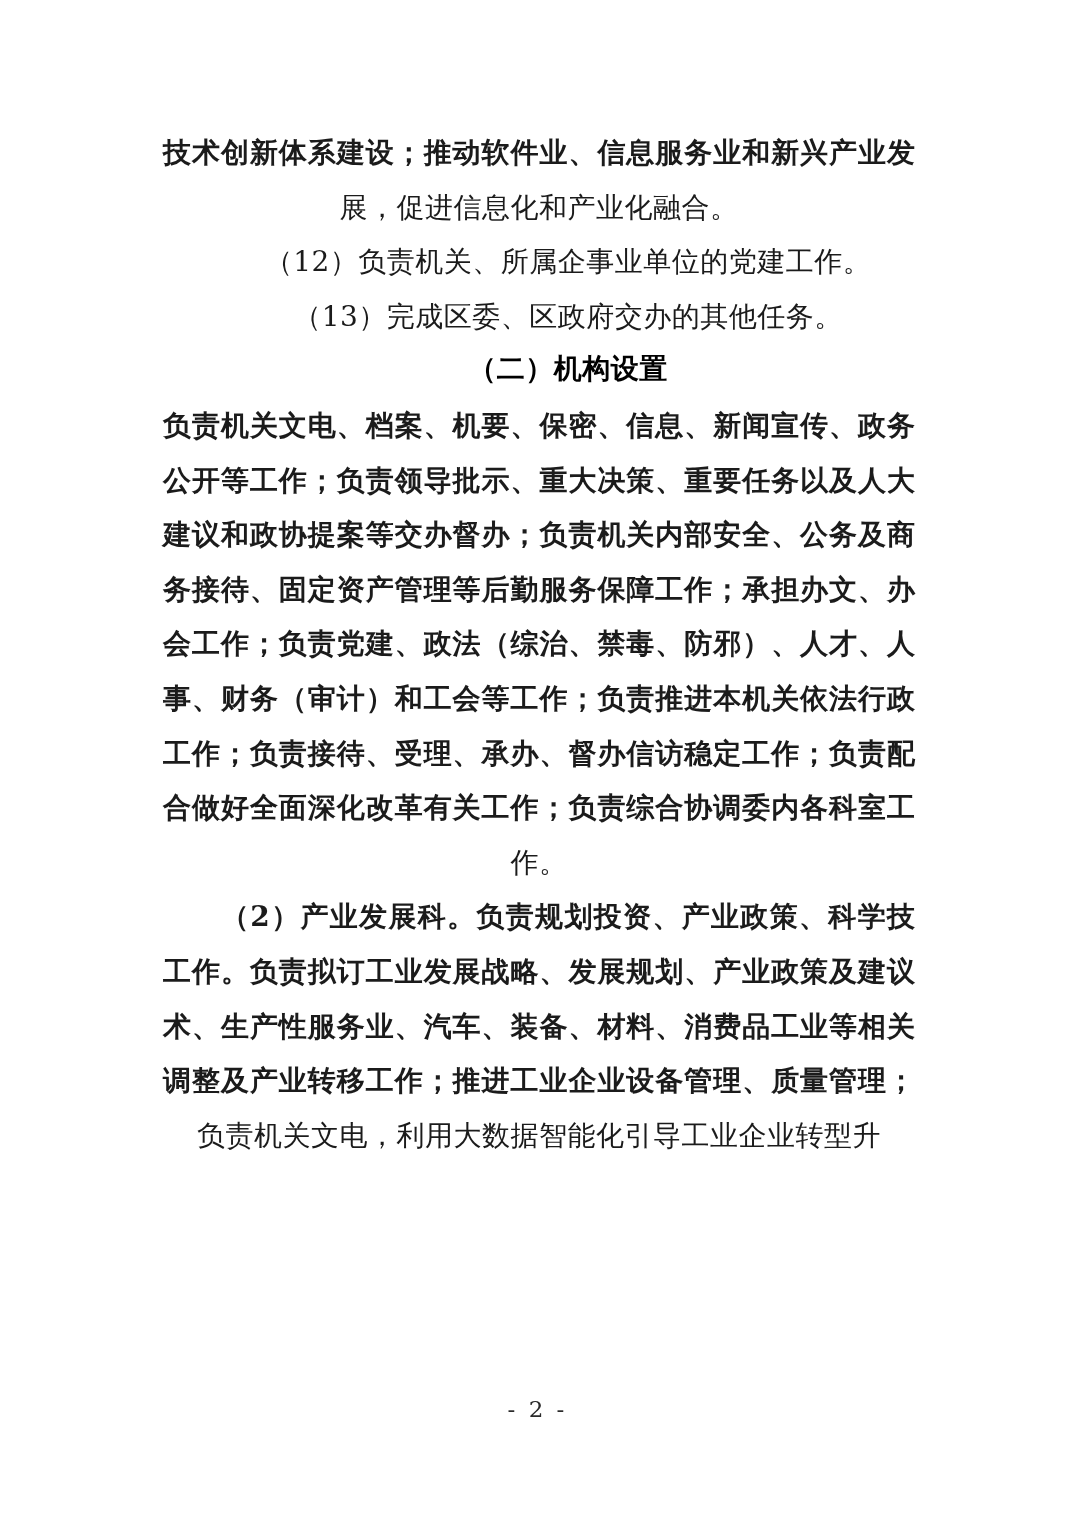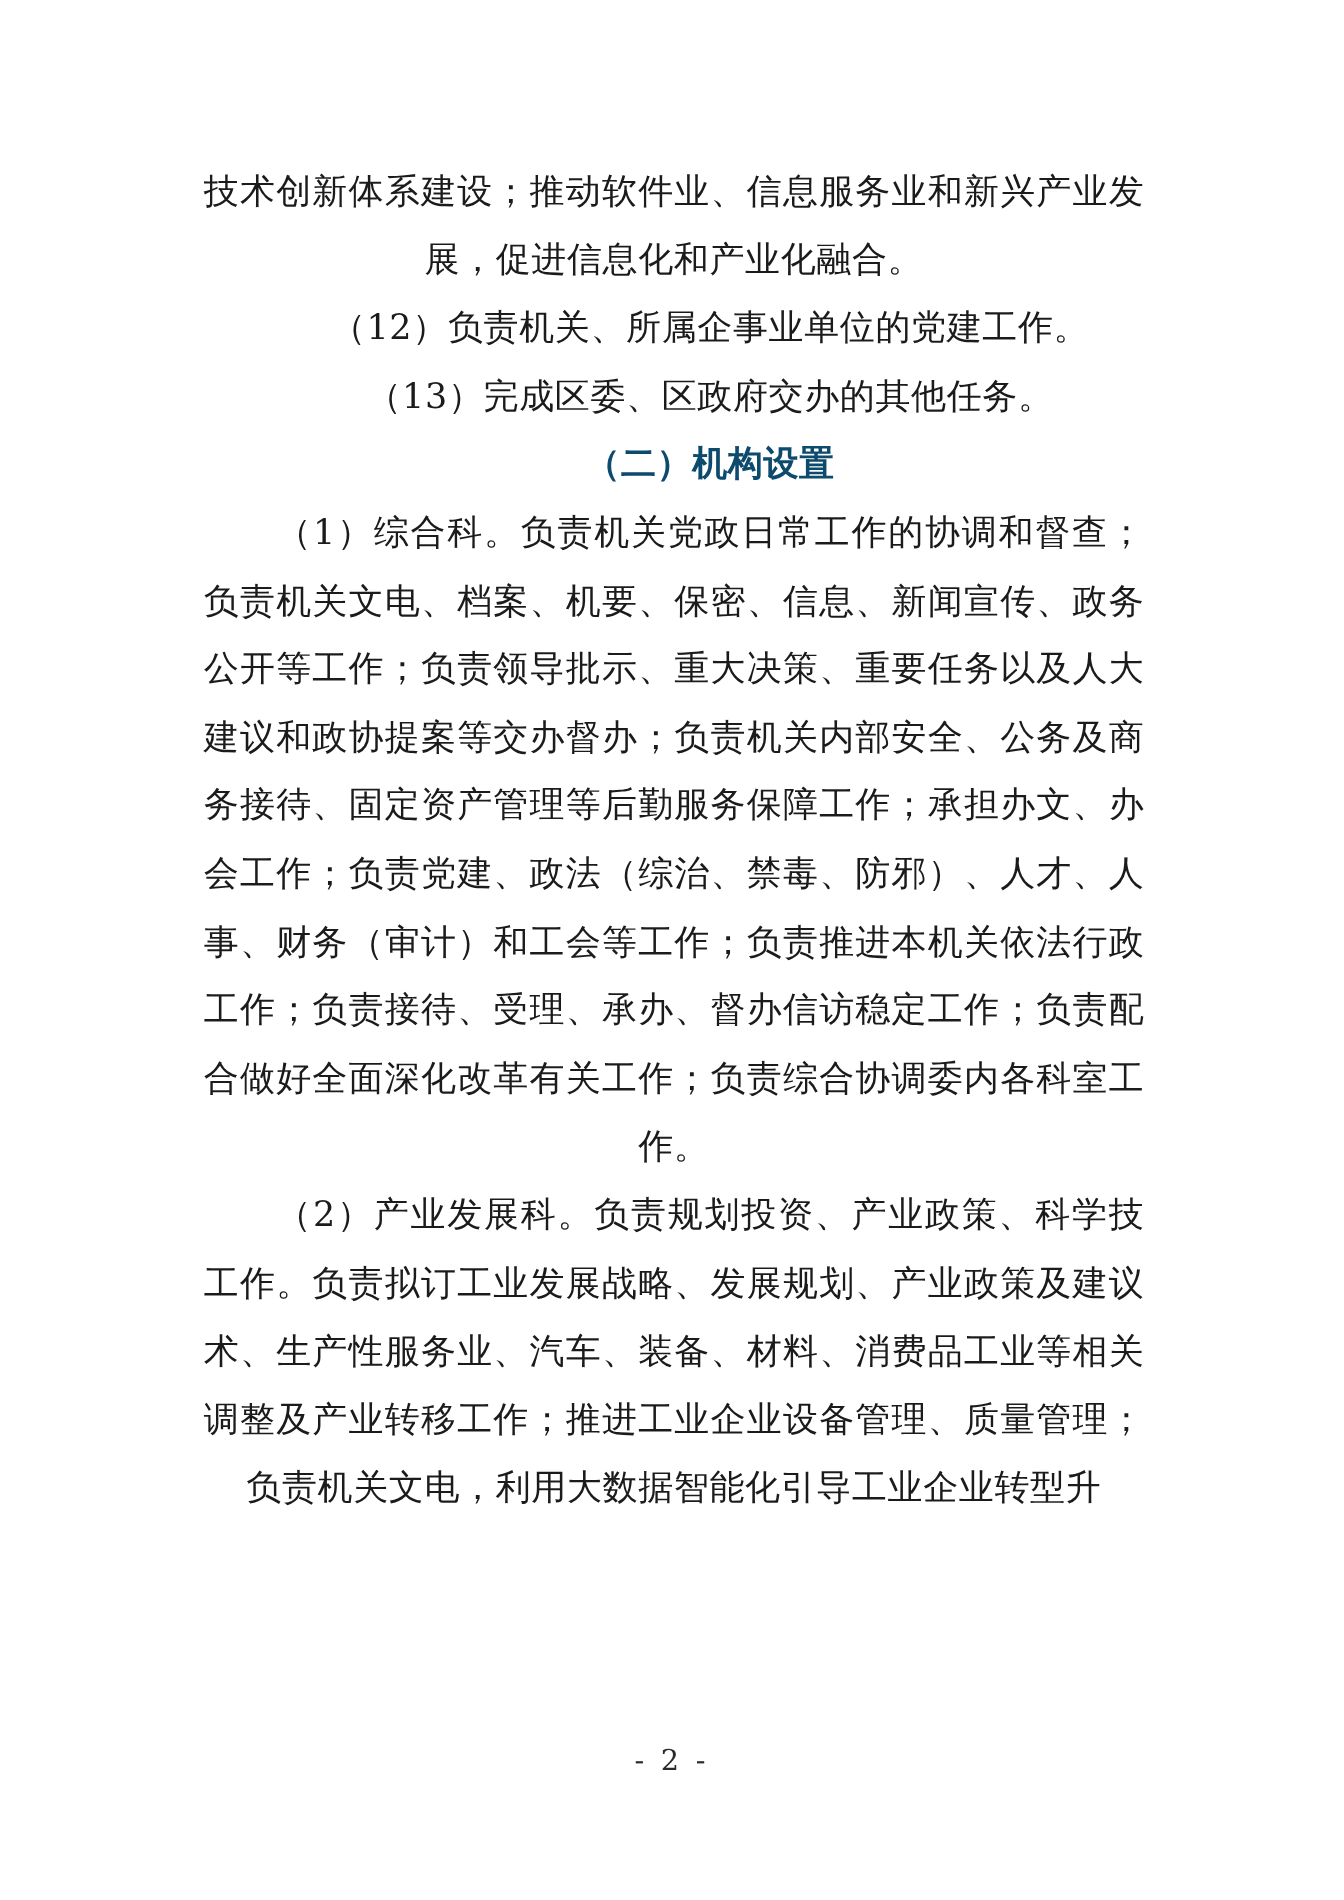--- a/index.html
+++ b/index.html
@@ -29,28 +29,29 @@
     color: #1b1b1b;
     text-align: center;
     white-space: nowrap;
     letter-spacing: 0.5px;
   }
   .line.justify {
     white-space: normal;
     text-align: justify;
     text-align-last: justify;
     letter-spacing: 0;
+    font-weight: bold;
   }
   .line.indent {
     text-indent: 58px;
   }
   .line.bold {
     font-weight: bold;
-    font-family: Liberation Sans, sans-serif;
-    color: #0c4a6e;
+    font-family: Liberation Mono, monospace;
+    color: #000000;
   }
   .page-number {
     position: absolute;
     top: 1396px;
     left: 0;
     width: 100%;
     text-align: center;
     font-size: 23px;
     color: #2a2a2a;
     letter-spacing: 3px;
@@ -59,21 +60,20 @@
 </head>
 <body>
 
 <div class="page">
   <div class="content">
       <div class="line justify">技术创新体系建设；推动软件业、信息服务业和新兴产业发</div>
       <div class="line">展，促进信息化和产业化融合。</div>
       <div class="line indent">（12）负责机关、所属企事业单位的党建工作。</div>
       <div class="line indent">（13）完成区委、区政府交办的其他任务。</div>
       <div class="line indent bold">（二）机构设置</div>
-      <div class="line indent justify">（1）综合科。负责机关党政日常工作的协调和督查；</div>
       <div class="line justify">负责机关文电、档案、机要、保密、信息、新闻宣传、政务</div>
       <div class="line justify">公开等工作；负责领导批示、重大决策、重要任务以及人大</div>
       <div class="line justify">建议和政协提案等交办督办；负责机关内部安全、公务及商</div>
       <div class="line justify">务接待、固定资产管理等后勤服务保障工作；承担办文、办</div>
       <div class="line justify">会工作；负责党建、政法（综治、禁毒、防邪）、人才、人</div>
       <div class="line justify">事、财务（审计）和工会等工作；负责推进本机关依法行政</div>
       <div class="line justify">工作；负责接待、受理、承办、督办信访稳定工作；负责配</div>
       <div class="line justify">合做好全面深化改革有关工作；负责综合协调委内各科室工</div>
       <div class="line">作。</div>
       <div class="line indent justify">（2）产业发展科。负责规划投资、产业政策、科学技</div>

